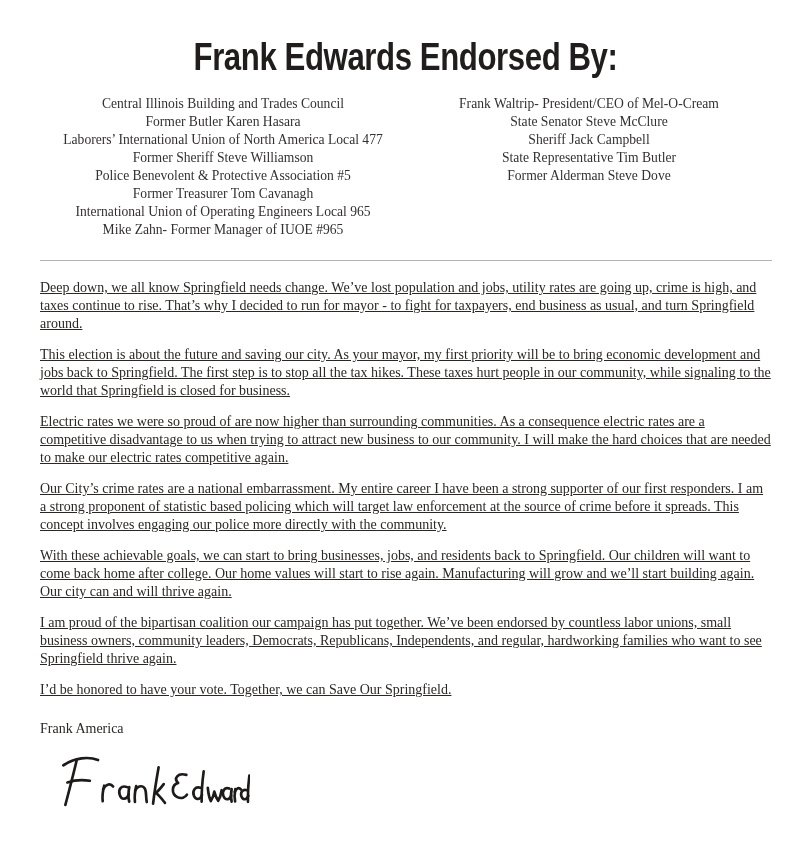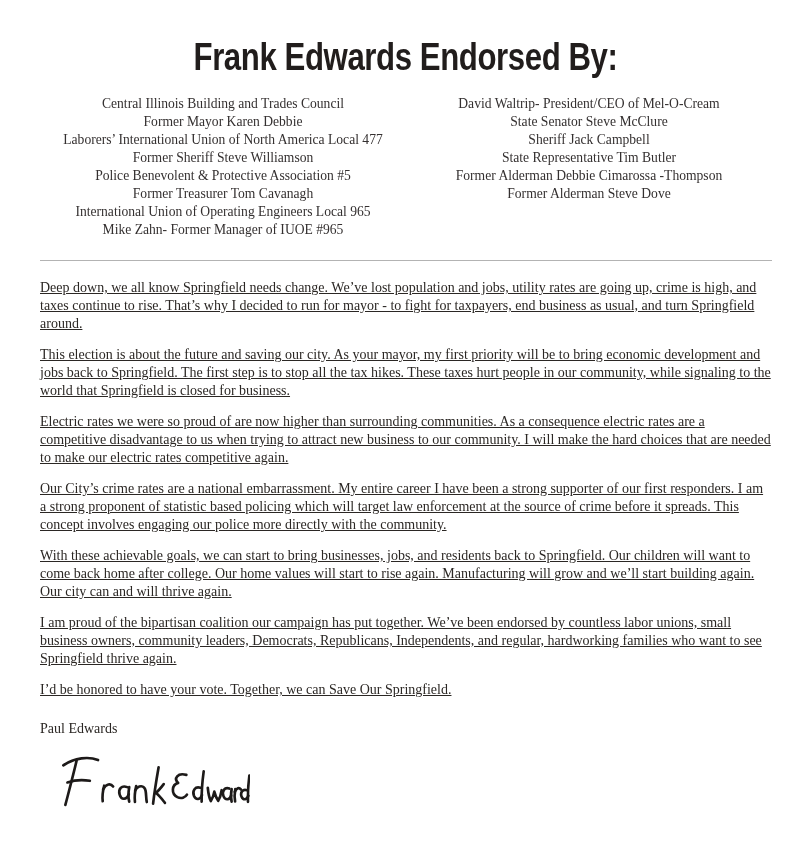--- a/index.html
+++ b/index.html
@@ -89,51 +89,50 @@
 
 <div class="page">
 
   <div class="title-wrap">
     <span class="page-title">Frank Edwards Endorsed By:</span>
   </div>
 
   <div class="endorsement-columns">
     <div class="endorsement-column">
       <div class="endorser-item">Central Illinois Building and Trades Council</div>
-      <div class="endorser-item">Former Mayor Karen Debbie</div>
+      <div class="endorser-item">Former Butler Karen Hasara</div>
       <div class="endorser-item">Laborers’ International Union of North America Local 477</div>
       <div class="endorser-item">Former Sheriff Steve Williamson</div>
       <div class="endorser-item">Police Benevolent &amp; Protective Association #5</div>
       <div class="endorser-item">Former Treasurer Tom Cavanagh</div>
       <div class="endorser-item">International Union of Operating Engineers Local 965</div>
       <div class="endorser-item">Mike Zahn- Former Manager of IUOE #965</div>
     </div>
     <div class="endorsement-column">
-      <div class="endorser-item">David Waltrip- President/CEO of Mel-O-Cream</div>
+      <div class="endorser-item">Frank Waltrip- President/CEO of Mel-O-Cream</div>
       <div class="endorser-item">State Senator Steve McClure</div>
       <div class="endorser-item">Sheriff Jack Campbell</div>
       <div class="endorser-item">State Representative Tim Butler</div>
-      <div class="endorser-item">Former Alderman Debbie Cimarossa -Thompson</div>
       <div class="endorser-item">Former Alderman Steve Dove</div>
     </div>
   </div>
 
   <hr class="divider">
 
   <div class="letter-body">
     <p class="letter-paragraph">Deep down, we all know Springfield needs change. We’ve lost population and jobs, utility rates are going up, crime is high, and taxes continue to rise. That’s why I decided to run for mayor - to fight for taxpayers, end business as usual, and turn Springfield around.</p>
     <p class="letter-paragraph">This election is about the future and saving our city.  As your mayor, my first priority will be to bring economic development and jobs back to Springfield. The first step is to stop all the tax hikes. These taxes hurt people in our community, while signaling to the world that Springfield is closed for business.</p>
     <p class="letter-paragraph">Electric rates we were so proud of are now higher than surrounding communities.  As a consequence electric rates are a competitive disadvantage to us when trying to attract new business to our community.  I will make the hard choices that are needed to make our electric rates competitive again.</p>
     <p class="letter-paragraph">Our City’s crime rates are a national embarrassment. My entire career I have been a strong supporter of our first responders.  I am a strong proponent of statistic based policing which will target law enforcement at the source of crime before it spreads. This concept involves engaging our police more directly with the community.</p>
     <p class="letter-paragraph">With these achievable goals, we can start to bring businesses, jobs, and residents back to Springfield. Our children will want to come back home after college. Our home values will start to rise again. Manufacturing will grow and we’ll start building again. Our city can and will thrive again.</p>
     <p class="letter-paragraph">I am proud of the bipartisan coalition our campaign has put together. We’ve been endorsed by countless labor unions, small business owners, community leaders, Democrats, Republicans, Independents, and regular, hardworking families who want to see Springfield thrive again.</p>
     <p class="letter-paragraph">I’d be honored to have your vote. Together, we can Save Our Springfield.</p>
   </div>
 
-  <div class="signoff-name">Paul Edwards</div>
+  <div class="signoff-name">Frank America</div>
 
   <div class="signature-wrap">
     <svg class="signature-svg" viewBox="0 0 1000 280" role="img">
 
       <path d="M150,45 C135,110 115,185 95,262"></path>
       <path d="M85,68 C140,30 210,24 255,42"></path>
       <path d="M105,152 C140,140 180,138 215,144"></path>
 
       <path d="M285,168 C278,196 275,220 278,244"></path>
       <path d="M280,186 C295,158 317,155 329,172"></path>

